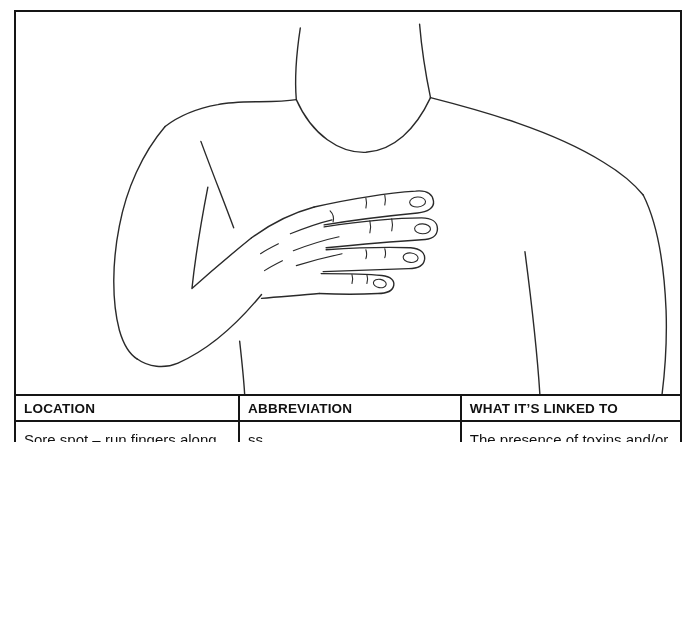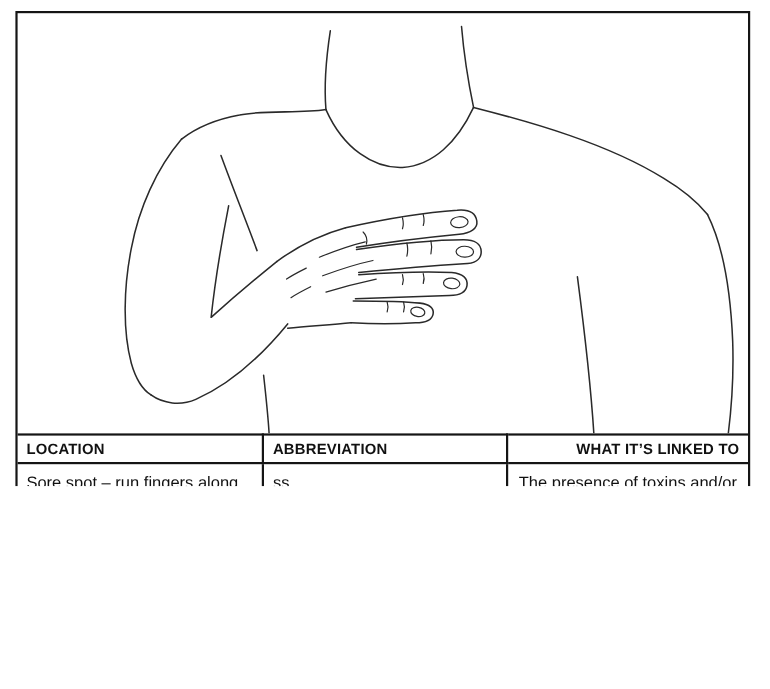--- a/index.html
+++ b/index.html
@@ -59,21 +59,21 @@
     table-layout: fixed;
   }
   .ref-table th,
   .ref-table td {
     border: 2px solid #151515;
     box-sizing: border-box;
   }
   .ref-table th:first-child,
   .ref-table td:first-child { border-left: none; }
   .ref-table th:last-child,
-  .ref-table td:last-child { border-right: none; text-align: right; }
+  .ref-table td:last-child { border-right: none; }
   .ref-table tbody td { border-bottom: none; }
   .ref-table th {
     text-align: left;
     vertical-align: middle;
     font-size: 13.5px;
     font-weight: bold;
     letter-spacing: 0.2px;
     color: #111;
     padding: 5px 8px 4px 8px;
     height: 25px;

